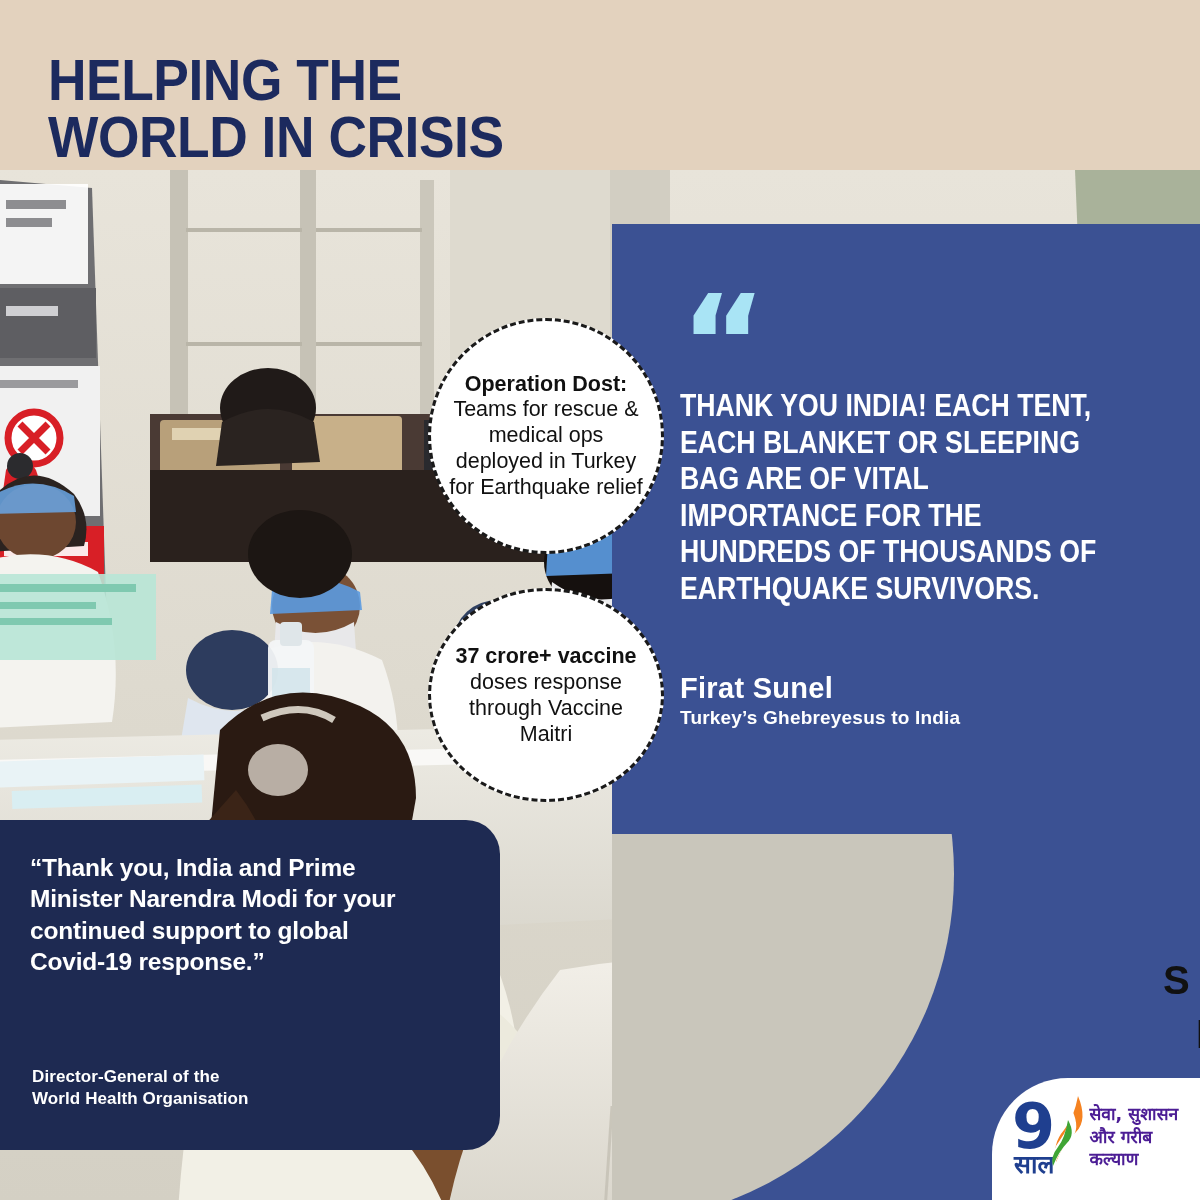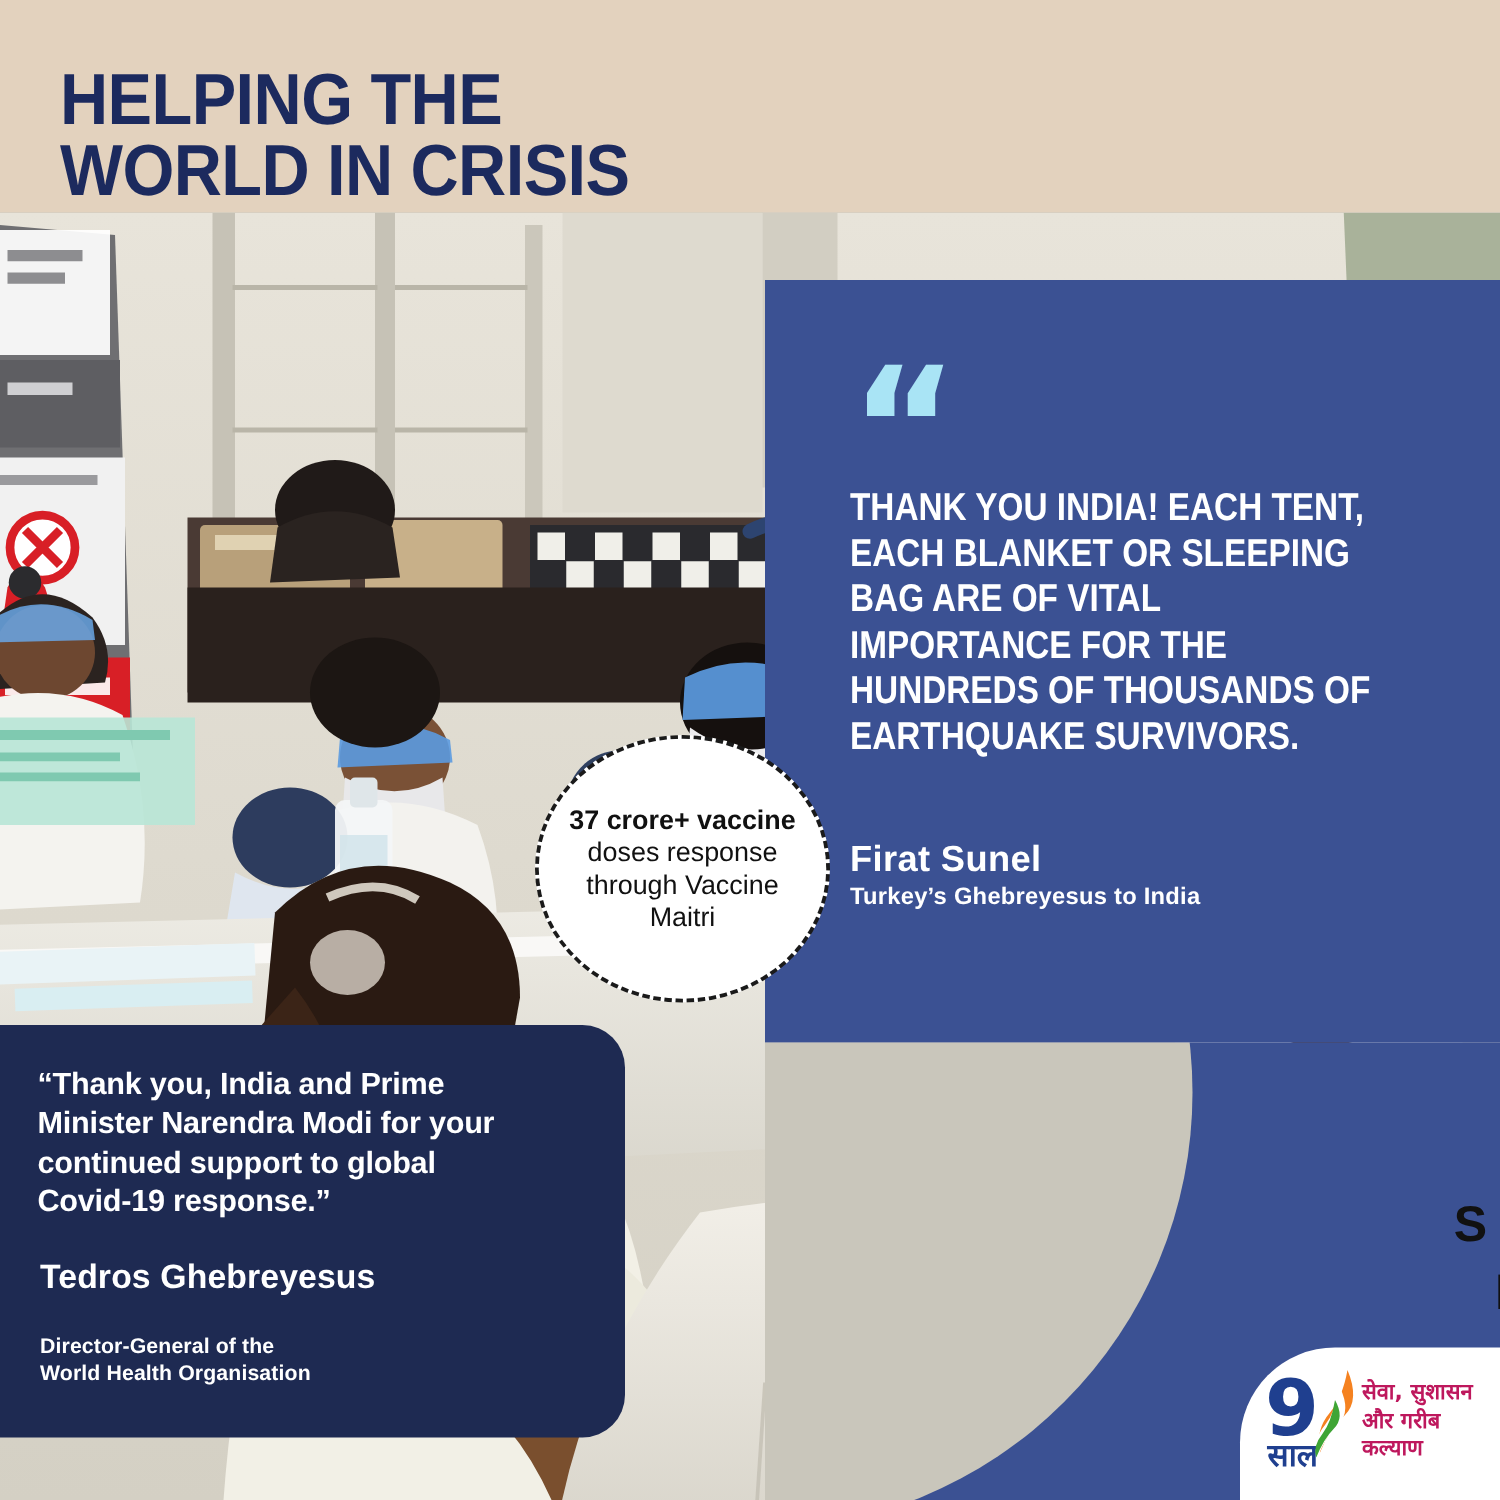--- a/index.html
+++ b/index.html
@@ -158,21 +158,21 @@
     font-size:62px; font-weight:bold; color:#1F3F8F; line-height:1;
   }
   .logo-saal{
     position:absolute; left:2px; top:58px;
     font-family:"DejaVu Sans", sans-serif;
     font-size:25px; font-weight:bold; color:#1F3F8F; line-height:1;
   }
   .logo-flame{ position:absolute; left:36px; top:0px; width:40px; height:72px; }
   .logo-hi{
     font-family:"DejaVu Sans", sans-serif;
-    font-size:17.5px; font-weight:bold; color:#be185d;
+    font-size:17.5px; font-weight:bold; color:#4c1d95;
     line-height:1.28; white-space:pre-line; margin-left:2px;
   }
 
   
   .banner-s{
     position:absolute; left:1163px; top:958px;
     font-size:40px; font-weight:bold; color:#111;
     font-family:"Liberation Sans", sans-serif;
   }
   .banner-in{
@@ -388,30 +388,34 @@
   <div class="quote-panel"></div>
   <div class="quote-panel-curve">
     <div class="curve-mask"></div>
   </div>
 
   <div class="q-mark">“</div>
   <div class="quote-text">THANK YOU INDIA! EACH TENT, EACH BLANKET OR SLEEPING BAG ARE OF VITAL IMPORTANCE FOR THE HUNDREDS OF THOUSANDS OF EARTHQUAKE SURVIVORS.</div>
   <div class="quote-author">Firat Sunel</div>
   <div class="quote-role">Turkey’s Ghebreyesus to India</div>
 
+  <div class="circle" id="circle-1">
+    <div class="inner">
+      <b>Operation Dost:</b><span> Teams for rescue &amp; medical ops deployed in Turkey for Earthquake relief</span>
+    </div>
+  </div>
 
   <div class="circle" id="circle-2">
     <div class="inner">
       <b>37 crore+ vaccine</b><span> doses response through Vaccine Maitri</span>
     </div>
   </div>
 
   <div class="tedros">
     <div class="tedros-quote">“Thank you, India and Prime Minister Narendra Modi for your continued support to global Covid-19 response.”</div>
-    <div class="tedros-name">Tedros Ghebreyesus</div>
     <div class="tedros-role">Director-General of the
 World Health Organisation</div>
   </div>
 
   <div class="banner-s">S</div>
   <div class="banner-in">IN</div>
 
   <div class="logo-badge">
     <div class="logo-inner">
       <div class="logo-mark">

